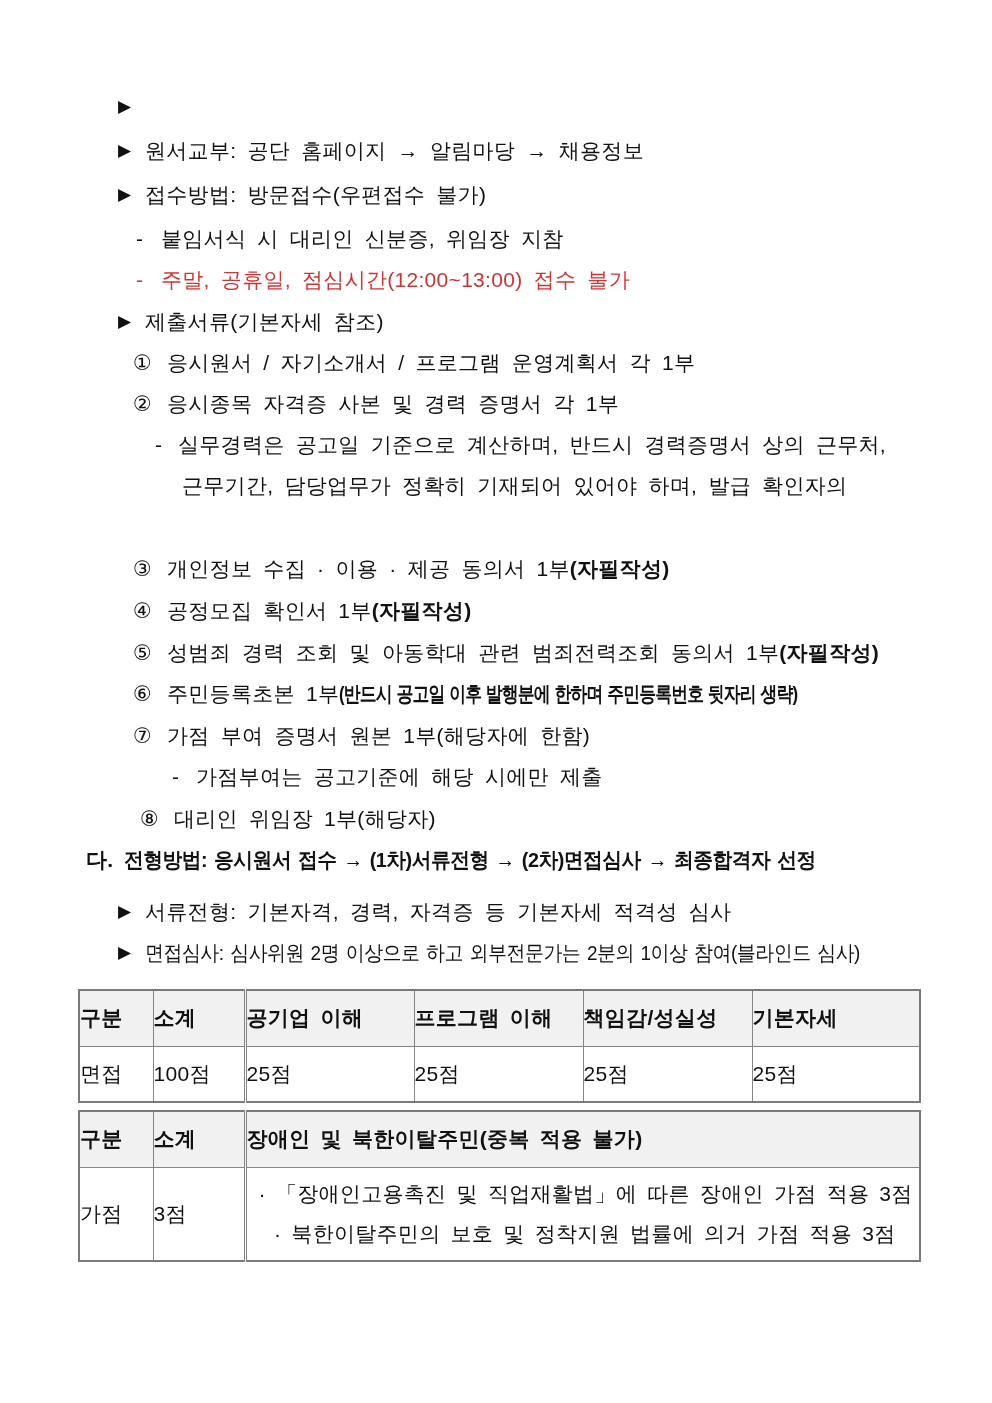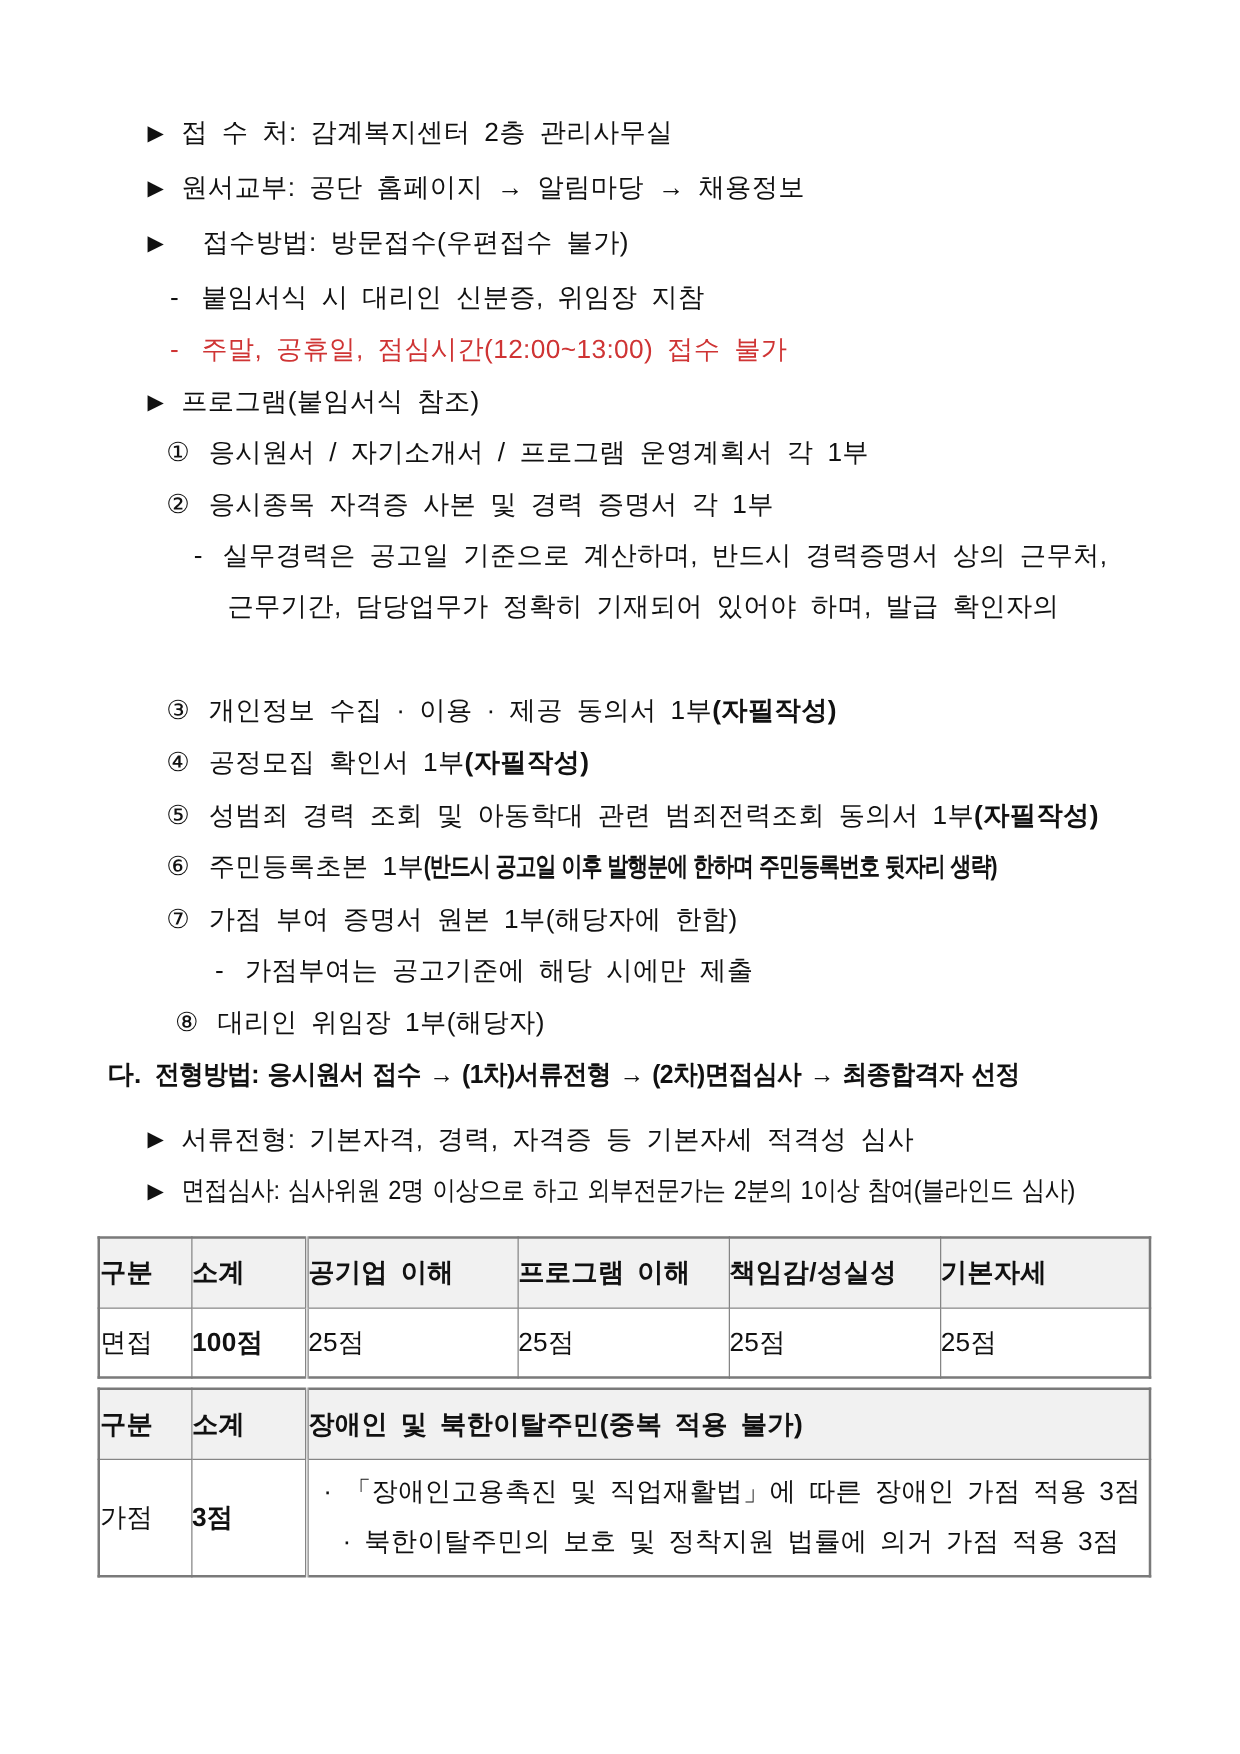--- a/index.html
+++ b/index.html
@@ -33,56 +33,55 @@
   }
   .tbl td {
     border:1px solid #858585;
     vertical-align:middle;
     letter-spacing:0.3px; word-spacing:4px;
     padding:0;
   }
   .tbl { border:2px solid #7a7a7a; }
   .hd { background:#F1F1F1; font-weight:bold; }
   .dbl { border-left:3px double #858585 !important; }
-  .score-b { font-weight:bold; }
+  .score-b { font-weight:normal; }
   .bonus-cell {
     text-align:center;
     padding:6px 8px 6px 12px !important;
     line-height:40px;
     white-space:nowrap;
   }
 </style>
 </head>
 <body>
 
 <div class="page">
 
   <div class="ln" style="top:93px">
       <span class="mk arrow-mk" style="left:118px">▶</span>
-      <span class="tx" style="left:145px">접 수 처: 감계복지센터 2층 관리사무실</span>
     </div>
   <div class="ln" style="top:137px">
       <span class="mk arrow-mk" style="left:118px">▶</span>
       <span class="tx" style="left:145px">원서교부: 공단 홈페이지 → 알림마당 → 채용정보</span>
     </div>
   <div class="ln" style="top:181px">
       <span class="mk arrow-mk" style="left:118px">▶</span>
-      <span class="tx" style="left:162px">접수방법: 방문접수(우편접수 불가)</span>
+      <span class="tx" style="left:145px">접수방법: 방문접수(우편접수 불가)</span>
     </div>
   <div class="ln" style="top:225px">
       <span class="mk" style="left:136px">-</span>
       <span class="tx" style="left:161px">붙임서식 시 대리인 신분증, 위임장 지참</span>
     </div>
   <div class="ln red" style="top:266px">
       <span class="mk" style="left:136px">-</span>
       <span class="tx" style="left:161px">주말, 공휴일, 점심시간(12:00~13:00) 접수 불가</span>
     </div>
   <div class="ln" style="top:308px">
       <span class="mk arrow-mk" style="left:118px">▶</span>
-      <span class="tx" style="left:145px">프로그램(붙임서식 참조)</span>
+      <span class="tx" style="left:145px">제출서류(기본자세 참조)</span>
     </div>
 
   <div class="ln" style="top:349px">
       <span class="mk" style="left:133px">①</span>
       <span class="tx" style="left:167px">응시원서 / 자기소개서 / 프로그램 운영계획서 각 1부</span>
     </div>
   <div class="ln" style="top:390px">
       <span class="mk" style="left:133px">②</span>
       <span class="tx" style="left:167px">응시종목 자격증 사본 및 경력 증명서 각 1부</span>
     </div>

